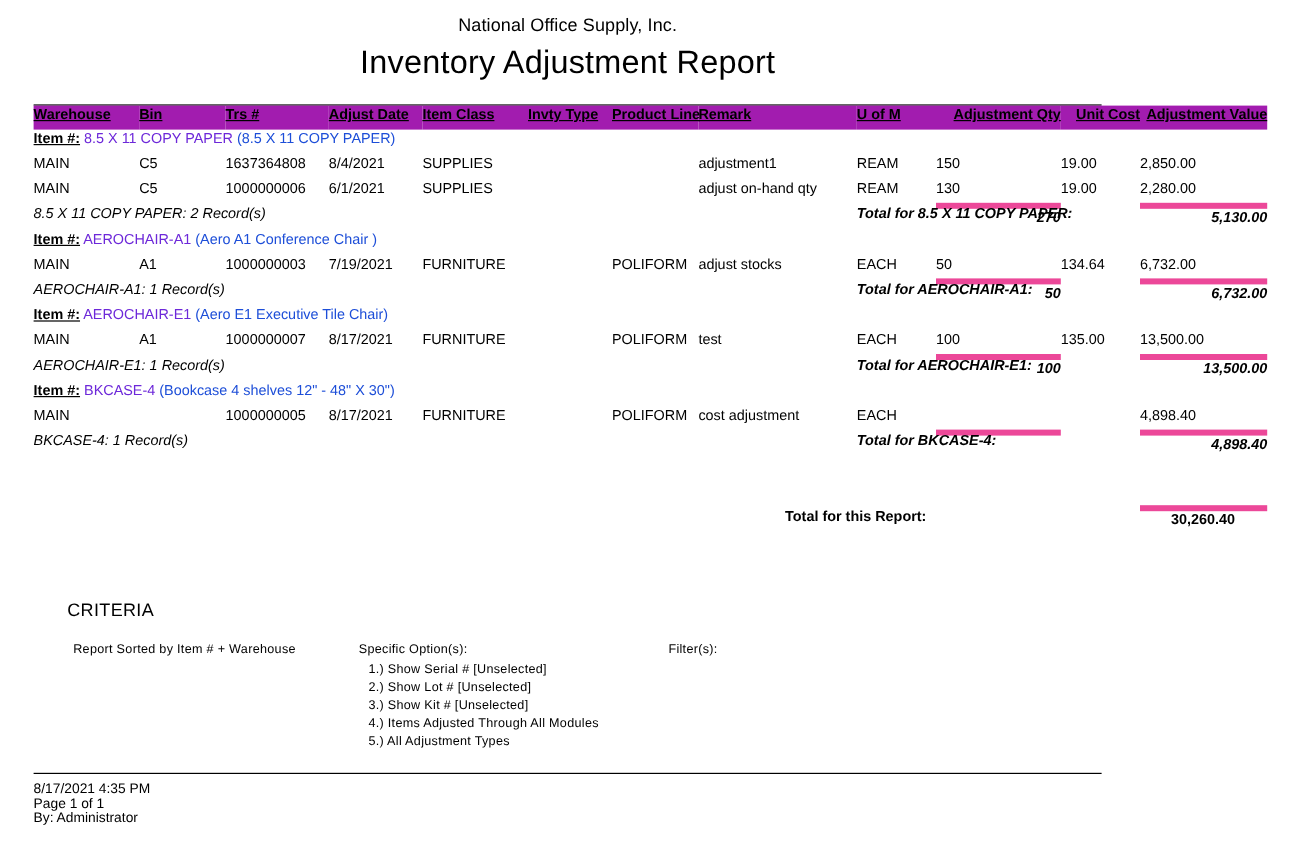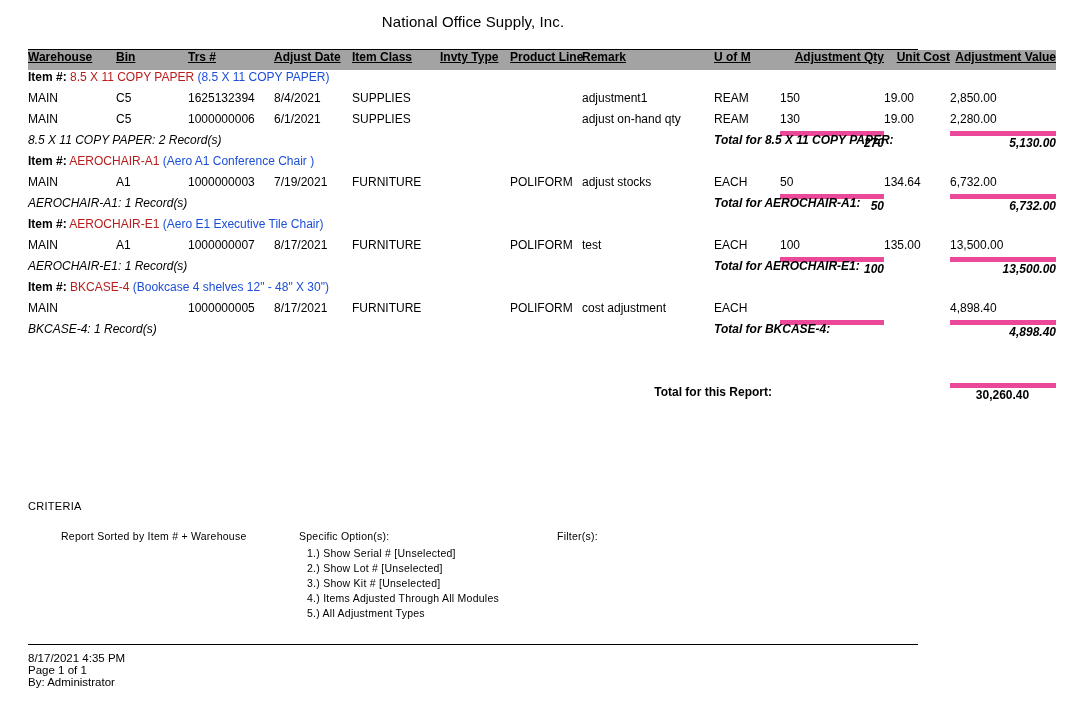--- a/index.html
+++ b/index.html
@@ -51,21 +51,21 @@
     border-collapse: collapse;
     font-size: 12px;
     table-layout: fixed;
   }
   table.rep td, table.rep th {
     padding: 0;
     vertical-align: top;
     white-space: nowrap;
   }
   thead tr {
-    background: #a3a3a3;
+    background: #a21caf;
     height: 20px;
   }
   thead th {
     font-size: 12px;
     font-weight: bold;
     text-align: left;
     text-decoration: underline;
     padding: 3px 0 2px 0;
   }
   thead th.num { text-align: right; }
@@ -86,22 +86,22 @@
 
   tbody tr { height: 21px; }
   tbody td { font-size: 12px; padding-top: 3px; }
   td.num { text-align: left; padding-right: 1px; }
 
   .item-header td {
     font-size: 12px;
     padding-top: 6px;
     padding-bottom: 1px;
   }
-  .item-header .lbl { font-weight: bold; }
-  .item-header .code { color: #b91c1c; text-align: right; }
+  .item-header .lbl { font-weight: bold; text-decoration: underline; }
+  .item-header .code { color: #6d28d9; text-align: right; }
   .item-header .desc { color: #1d4ed8; }
 
   .subcount td {
     font-style: italic;
     font-size: 12px;
     padding-top: 5px;
     padding-bottom: 2px;
   }
   .subtotal-label {
     font-weight: bold;
@@ -125,21 +125,22 @@
   .grand-row .val { text-align: center; padding-right: 1px; margin-top: 10px; }
 
   
   .criteria {
     margin: 0 28px;
     position: absolute;
     left: 0; right: 0;
     top: 500px;
   }
   .criteria-title {
-    font-size: 11px;
+    font-size: 15px;
+    margin-left: 28px;
     letter-spacing: 0.3px;
   }
   .criteria-body {
     margin: 18px 28px 0 28px;
     display: flex;
     font-size: 10.5px;
     letter-spacing: 0.25px;
   }
   .criteria-col-1 { width: 238px; padding-left: 5px; }
   .criteria-col-2 { width: 258px; }
@@ -172,20 +173,21 @@
   .footer .left { flex: 1; text-align: left; }
   .footer .center { flex: 1; text-align: center; }
   .footer .right { flex: 1; text-align: right; }
 </style>
 </head>
 <body>
 
 <div class="page">
 
   <div class="company">National Office Supply, Inc.</div>
+  <h1 class="report-title">Inventory Adjustment Report</h1>
 
   <div class="rule top"></div>
 
   <div class="table-wrap">
     <table class="rep">
       <colgroup>
         <col class="c-wh">
           <col class="c-bin">
           <col class="c-trs">
           <col class="c-date">
@@ -219,21 +221,21 @@
         <tr class="item-header">
           <td colspan="12">
             <span class="lbl">Item #:</span>
             <span class="code">8.5 X 11 COPY PAPER</span>
             <span class="desc">(8.5 X 11 COPY PAPER)</span>
           </td>
         </tr>
         <tr>
           <td>MAIN</td>
           <td>C5</td>
-          <td>1625132394</td>
+          <td>1637364808</td>
           <td>8/4/2021</td>
           <td>SUPPLIES</td>
           <td></td>
           <td></td>
           <td>adjustment1</td>
           <td>REAM</td>
           <td class="num">150</td>
           <td class="num">19.00</td>
           <td class="num">2,850.00</td>
         </tr>

